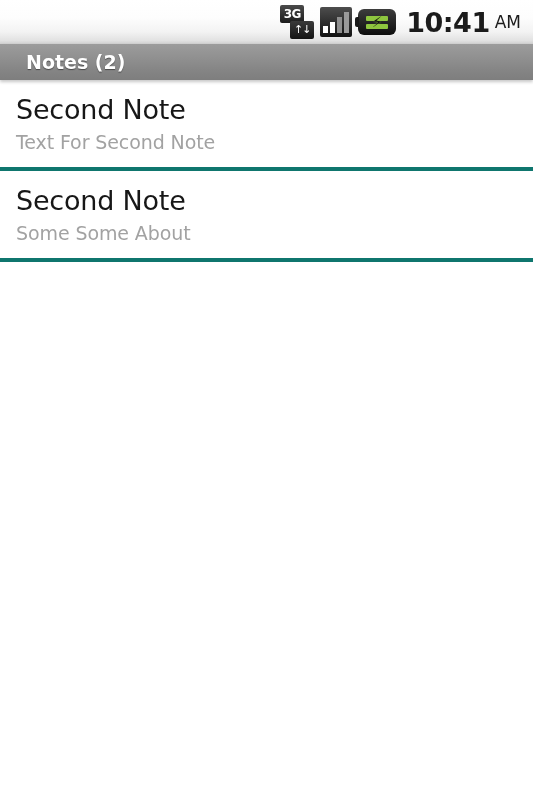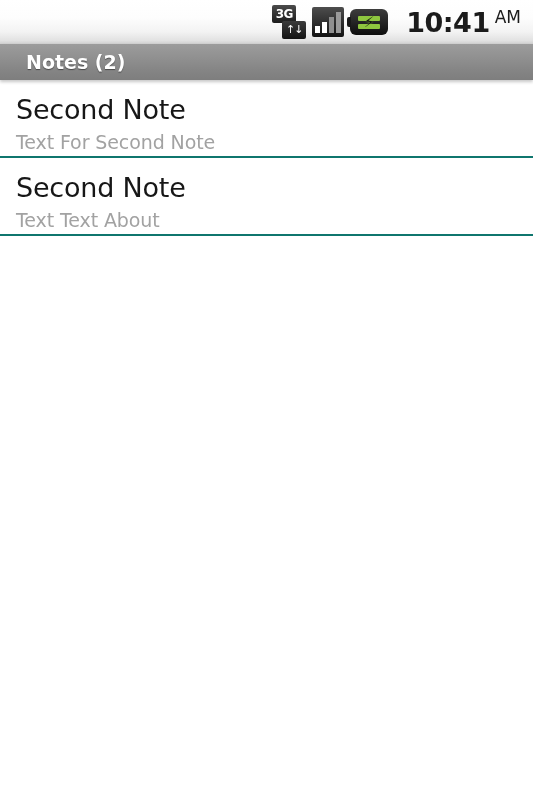--- a/index.html
+++ b/index.html
@@ -131,23 +131,23 @@
     left: -3px;
     top: 8px;
     width: 4px;
     height: 10px;
     background: #191919;
     border-radius: 2px 0 0 2px;
   }
 
   .clock {
     display: flex;
-    align-items: flex-start;
+    align-items: center;
     gap: 5px;
-    margin-left: 12px;
+    margin-left: 4px;
     color: #1b1b1b;
   }
   .clock .time {
     font-size: 27px;
     font-weight: bold;
     letter-spacing: -0.5px;
     line-height: 1;
   }
   .clock .ampm {
     font-size: 17px;
@@ -178,23 +178,23 @@
 
   
   .note-list {
     width: 533px;
     background: #ffffff;
   }
 
   .note-item {
     position: relative;
     width: 533px;
-    padding: 14px 16px 1px 16px;
-    background: #ffffff;
-    border-bottom: 2px solid #0f766e;
+    padding: 14px 16px 12px 16px;
+    background: #ffffff;
+    border-bottom: 4px solid #0f766e;
   }
 
   .note-title {
     color: #171717;
     font-size: 27px;
     font-weight: normal;
     line-height: 1.16;
     letter-spacing: -0.2px;
   }
 
@@ -254,20 +254,20 @@
 
   <div class="note-list">
 
     <div class="note-item">
       <div class="note-title">Second Note</div>
       <div class="note-subtitle">Text For Second Note</div>
     </div>
 
     <div class="note-item">
       <div class="note-title">Second Note</div>
-      <div class="note-subtitle">Text Text About</div>
+      <div class="note-subtitle">Some Some About</div>
     </div>
 
   </div>
 
   <div class="list-filler"></div>
 
 </div>
 
 </body></html>

